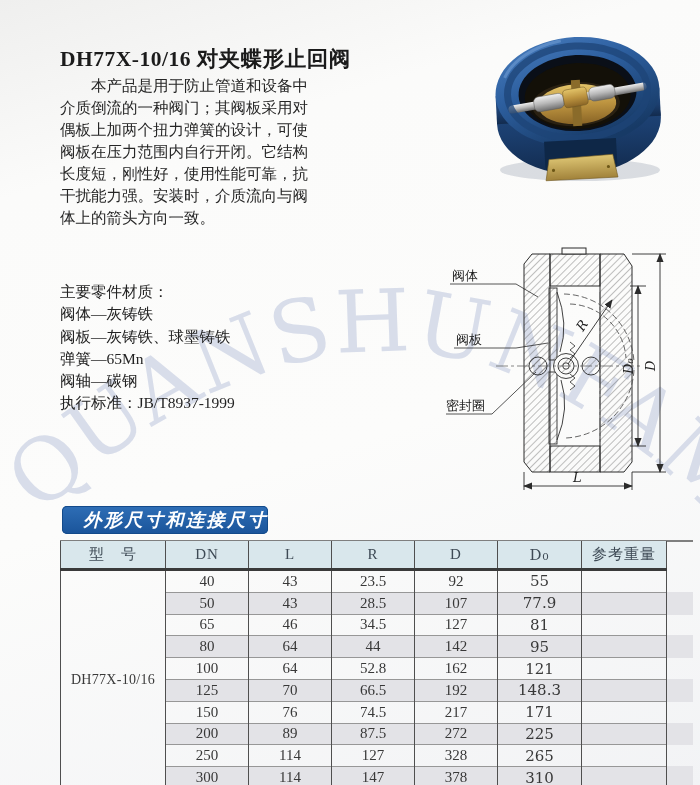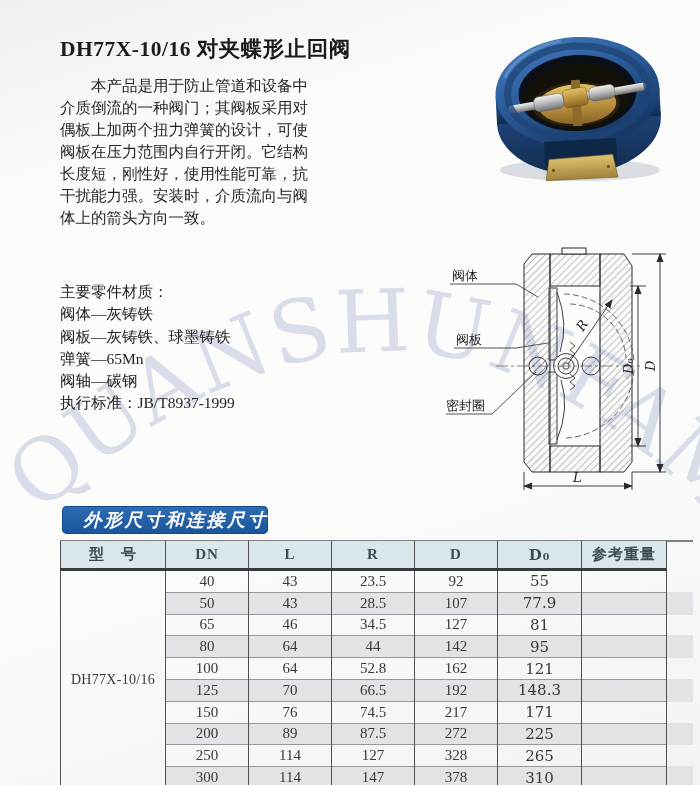--- a/index.html
+++ b/index.html
@@ -3,21 +3,21 @@
 <meta charset="utf-8">
 <style>
   html,body{margin:0;padding:0;}
   .page{
     position:relative;width:700px;height:785px;overflow:hidden;
     background:linear-gradient(163deg,#efefee 0%,#fbfbfa 20%,#fcfcfb 55%,#f2f3f5 100%);
     font-family:"Liberation Serif","DejaVu Serif",serif;
   }
   .wm{position:absolute;left:0;top:0;z-index:0;}
   .wm text{font-family:"DejaVu Serif","Liberation Serif",serif;font-size:86px;fill:#c3cbe0;opacity:.62;letter-spacing:1px;}
-  .title{position:absolute;left:60px;top:34px;margin:0;z-index:1;
+  .title{position:absolute;left:60px;top:44px;margin:0;z-index:1;
     font-size:21.5px;font-weight:bold;color:#1b1b1b;letter-spacing:.5px;white-space:nowrap;}
   .intro{position:absolute;left:60px;top:75px;width:280px;z-index:1;
     font-size:15.5px;line-height:22px;color:#262626;}
   .intro .ln{white-space:nowrap;}
   .intro .ln.indent{text-indent:2em;}
   .materials{position:absolute;left:60px;top:281px;z-index:1;
     font-size:15.5px;line-height:22.3px;color:#232323;}
   .materials .ln{white-space:nowrap;}
   .photo{position:absolute;left:486px;top:22px;width:184px;height:164px;z-index:1;}
   .drawing{position:absolute;left:432px;top:240px;width:268px;height:252px;z-index:1;}
@@ -25,21 +25,21 @@
   .drawing text.dim{font-style:italic;}
   .banner{position:absolute;left:62px;top:506px;width:206px;height:28px;z-index:1;
     background:linear-gradient(180deg,#2e6eb6,#1a549a);border-radius:5px;
     box-shadow:inset 0 0 0 1px #134a8a, 0 1px 0 rgba(255,255,255,.65);
     display:flex;align-items:center;justify-content:flex-end;font-family:Liberation Mono, monospace;}
   .banner span{color:#ffffff;font-size:18px;font-weight:bold;font-style:italic;letter-spacing:2.5px;white-space:nowrap;}
   .rule-top{position:absolute;left:60px;top:540px;width:633px;height:2px;background:#7f7f7f;z-index:1;}
   table.dims{position:absolute;left:60px;top:541px;width:606px;z-index:1;
     border-collapse:collapse;table-layout:fixed;}
   .dims th{height:25px;background:#d9e7ec;border:1px solid #4f4f4f;border-top:none;
-    border-bottom:3px solid #3a3a3a;font-size:15px;font-weight:bold;color:#3e4a55;letter-spacing:1px;}
+    border-bottom:3px solid #3a3a3a;font-size:15px;font-weight:normal;color:#3e4a55;letter-spacing:1px;}
   .dims th.d0, .dims td.d0{font-family:"DejaVu Serif",serif;}
   .dims td{height:20.8px;padding:0;text-align:center;font-size:15px;color:#383838;
     border-left:1px solid #4f4f4f;border-right:1px solid #4f4f4f;border-top:1px solid #979797;}
   .dims tbody tr:first-child td{border-top:none;}
   .dims tbody tr:last-child td{border-bottom:3px solid #3a3a3a;}
   .dims td.model{font-size:14px;letter-spacing:.3px;color:#3a3a3a;}
   .dims tr.shade td{background:#e3e3e7;}
   .bleed{position:absolute;left:calc(100% + 1px);top:-1px;width:26px;height:calc(100% + 2px);background:#e3e3e7;}
 </style>
 </head>

